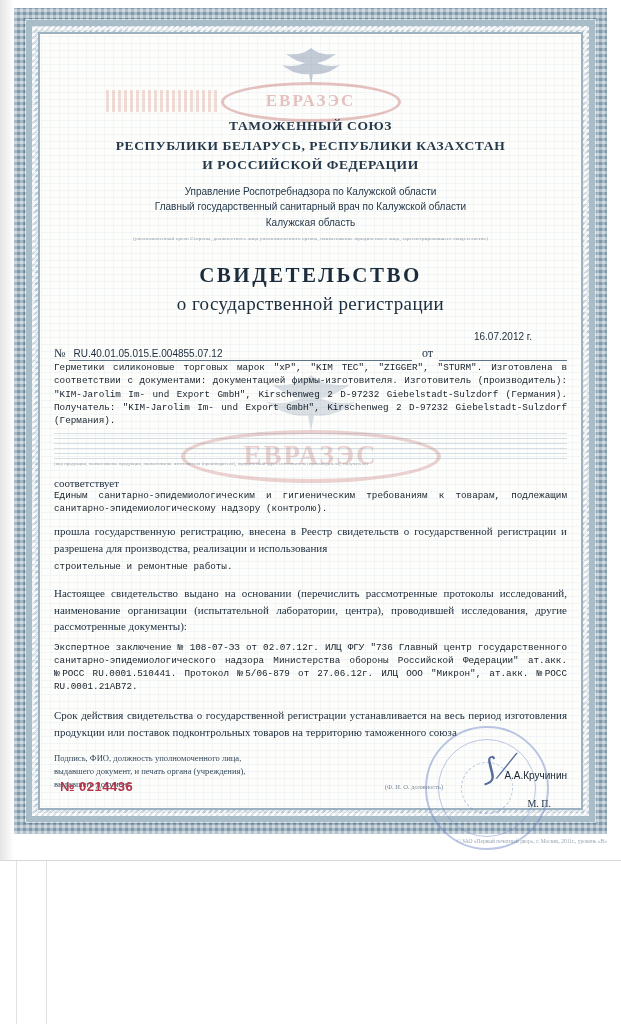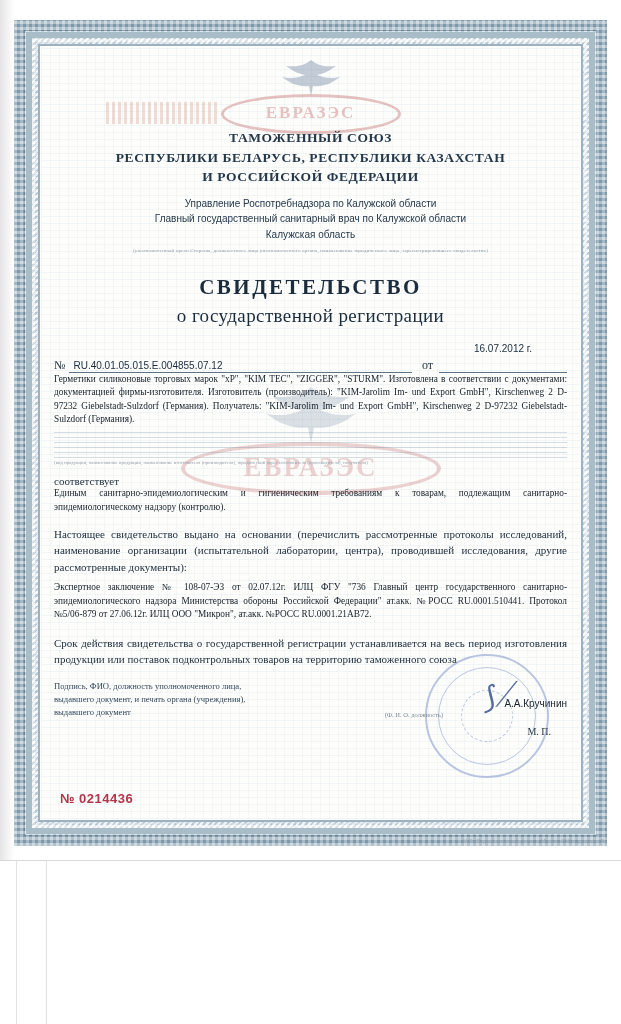--- a/index.html
+++ b/index.html
@@ -31,21 +31,21 @@
     left: 0; top: 0;
     width: 14px; height: 860px;
     background: linear-gradient(to right, #cfcfcf, #ffffff);
     opacity: .55;
   }
 
   
   .cert {
     position: absolute;
     left: 14px;
-    top: 20px;
+    top: 8px;
     width: 593px;
     height: 826px;
     background: #ffffff;
   }
   .frame-outer {
     position: absolute;
     inset: 0;
     border: 10px solid #8fa6b5;
     background:
       repeating-linear-gradient(45deg, rgba(255,255,255,.55) 0 2px, rgba(120,150,170,.10) 2px 4px);
@@ -208,21 +208,21 @@
   }
 
   
   .block { position: relative; z-index: 3; }
   .lbl {
     font-size: 11px;
     color: #1b2c3c;
     margin-top: 10px;
   }
   .typed {
-    font-family: Liberation Serif, serif;
+    font-family: Liberation Mono, monospace;
     font-size: 9.3px;
     line-height: 1.42;
     color: #16212b;
     text-align: justify;
   }
   .printed {
     font-size: 11px;
     line-height: 1.5;
     color: #1b2c3c;
     text-align: justify;
@@ -412,20 +412,24 @@
         <div class="typed">Герметики силиконовые торговых марок "хР", "KIM TEC", "ZIGGER", "STURM". Изготовлена в соответствии с документами: документацией фирмы-изготовителя. Изготовитель (производитель): "KIM-Jarolim Im- und Export GmbH", Kirschenweg 2 D-97232 Giebelstadt-Sulzdorf (Германия).  Получатель: "KIM-Jarolim Im- und Export GmbH", Kirschenweg 2 D-97232 Giebelstadt-Sulzdorf (Германия).</div>
         <div class="rule-dense"></div>
         <div class="micro">(вид продукции, наименование продукции, наименование изготовителя (производителя), юридический адрес изготовителя (производителя), получателя)</div>
       </div>
 
       <div class="block">
         <div class="lbl">соответствует</div>
         <div class="typed">Единым санитарно-эпидемиологическим и гигиеническим требованиям к товарам, подлежащим санитарно-эпидемиологическому надзору (контролю).</div>
       </div>
 
+      <div class="block">
+        <div class="printed" style="margin-top:8px">прошла государственную регистрацию, внесена в Реестр свидетельств о государственной регистрации и разрешена для производства, реализации и использования</div>
+        <div class="typed" style="margin-top:4px">строительные и ремонтные работы.</div>
+      </div>
 
       <div class="block">
         <div class="printed" style="margin-top:12px">Настоящее свидетельство выдано на основании (перечислить рассмотренные протоколы исследований, наименование организации (испытательной лаборатории, центра), проводившей исследования, другие рассмотренные документы):</div>
         <div class="typed" style="margin-top:6px">Экспертное заключение № 108-07-ЭЗ от 02.07.12г. ИЛЦ ФГУ "736 Главный центр государственного санитарно-эпидемиологического надзора Министерства обороны Российской Федерации" ат.акк. №РОСС RU.0001.510441. Протокол №5/06-879 от 27.06.12г. ИЛЦ ООО "Микрон", ат.акк. №РОСС RU.0001.21АВ72.</div>
       </div>
 
       <div class="block">
         <div class="printed" style="margin-top:14px">Срок действия свидетельства о государственной регистрации устанавливается на весь период изготовления продукции или поставок подконтрольных товаров на территорию таможенного союза</div>
       </div>
 

